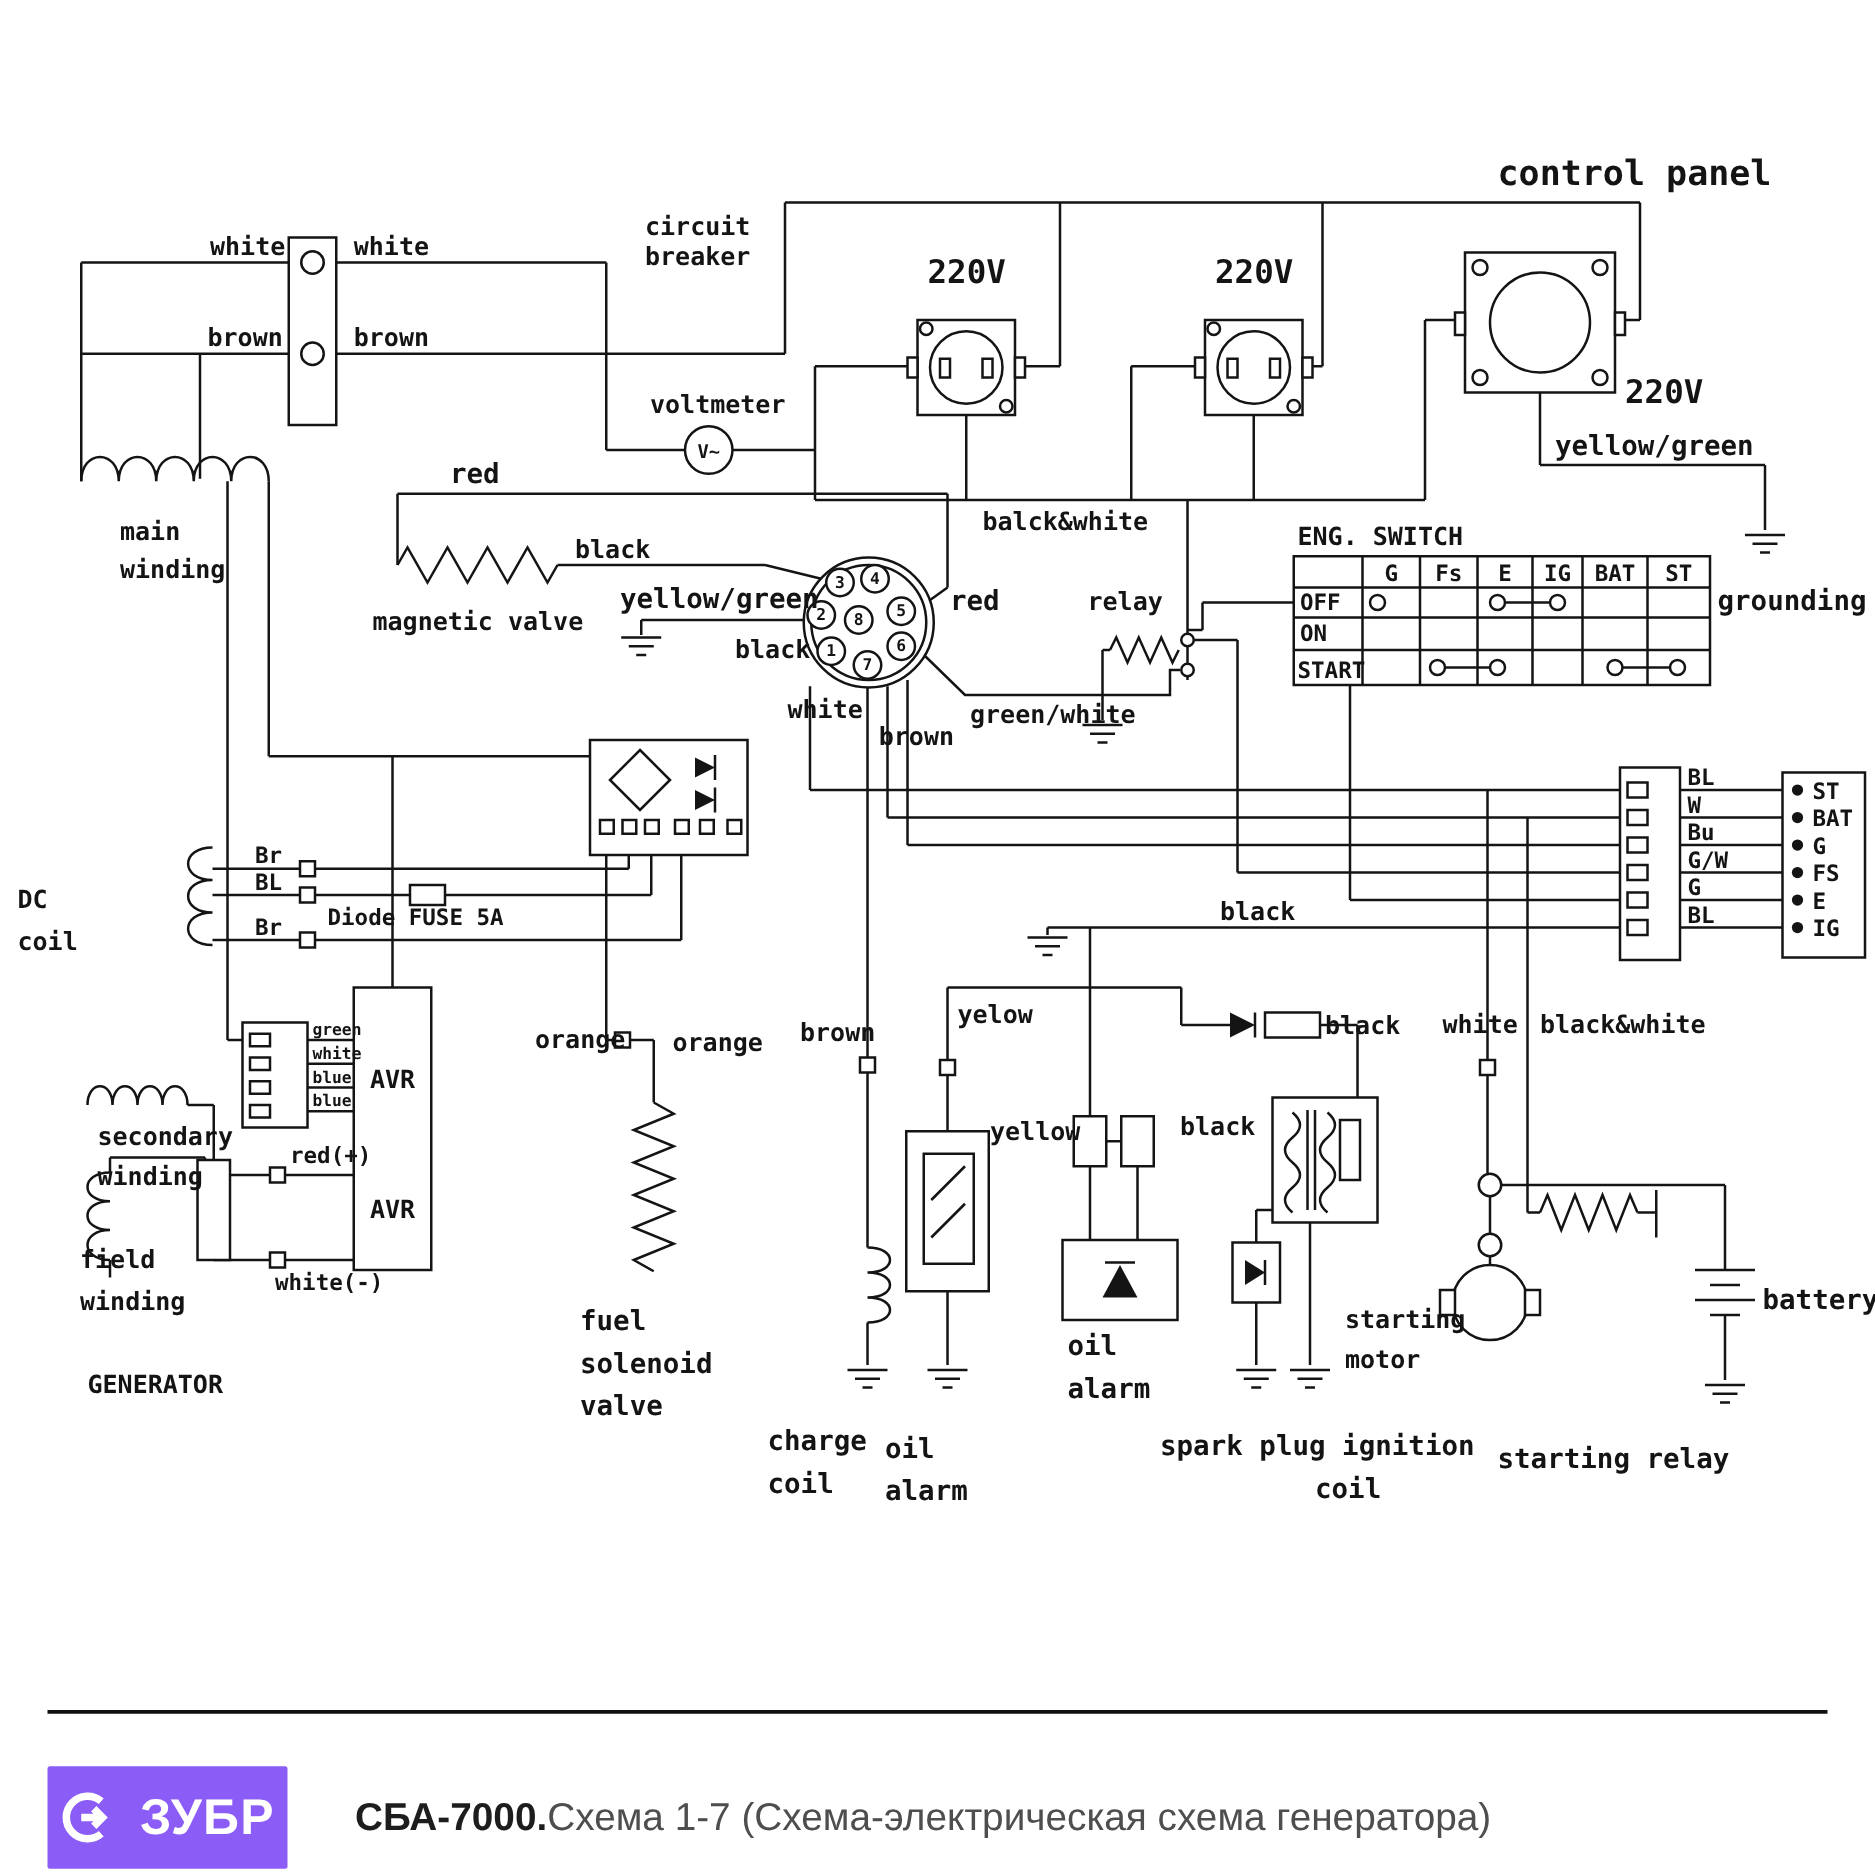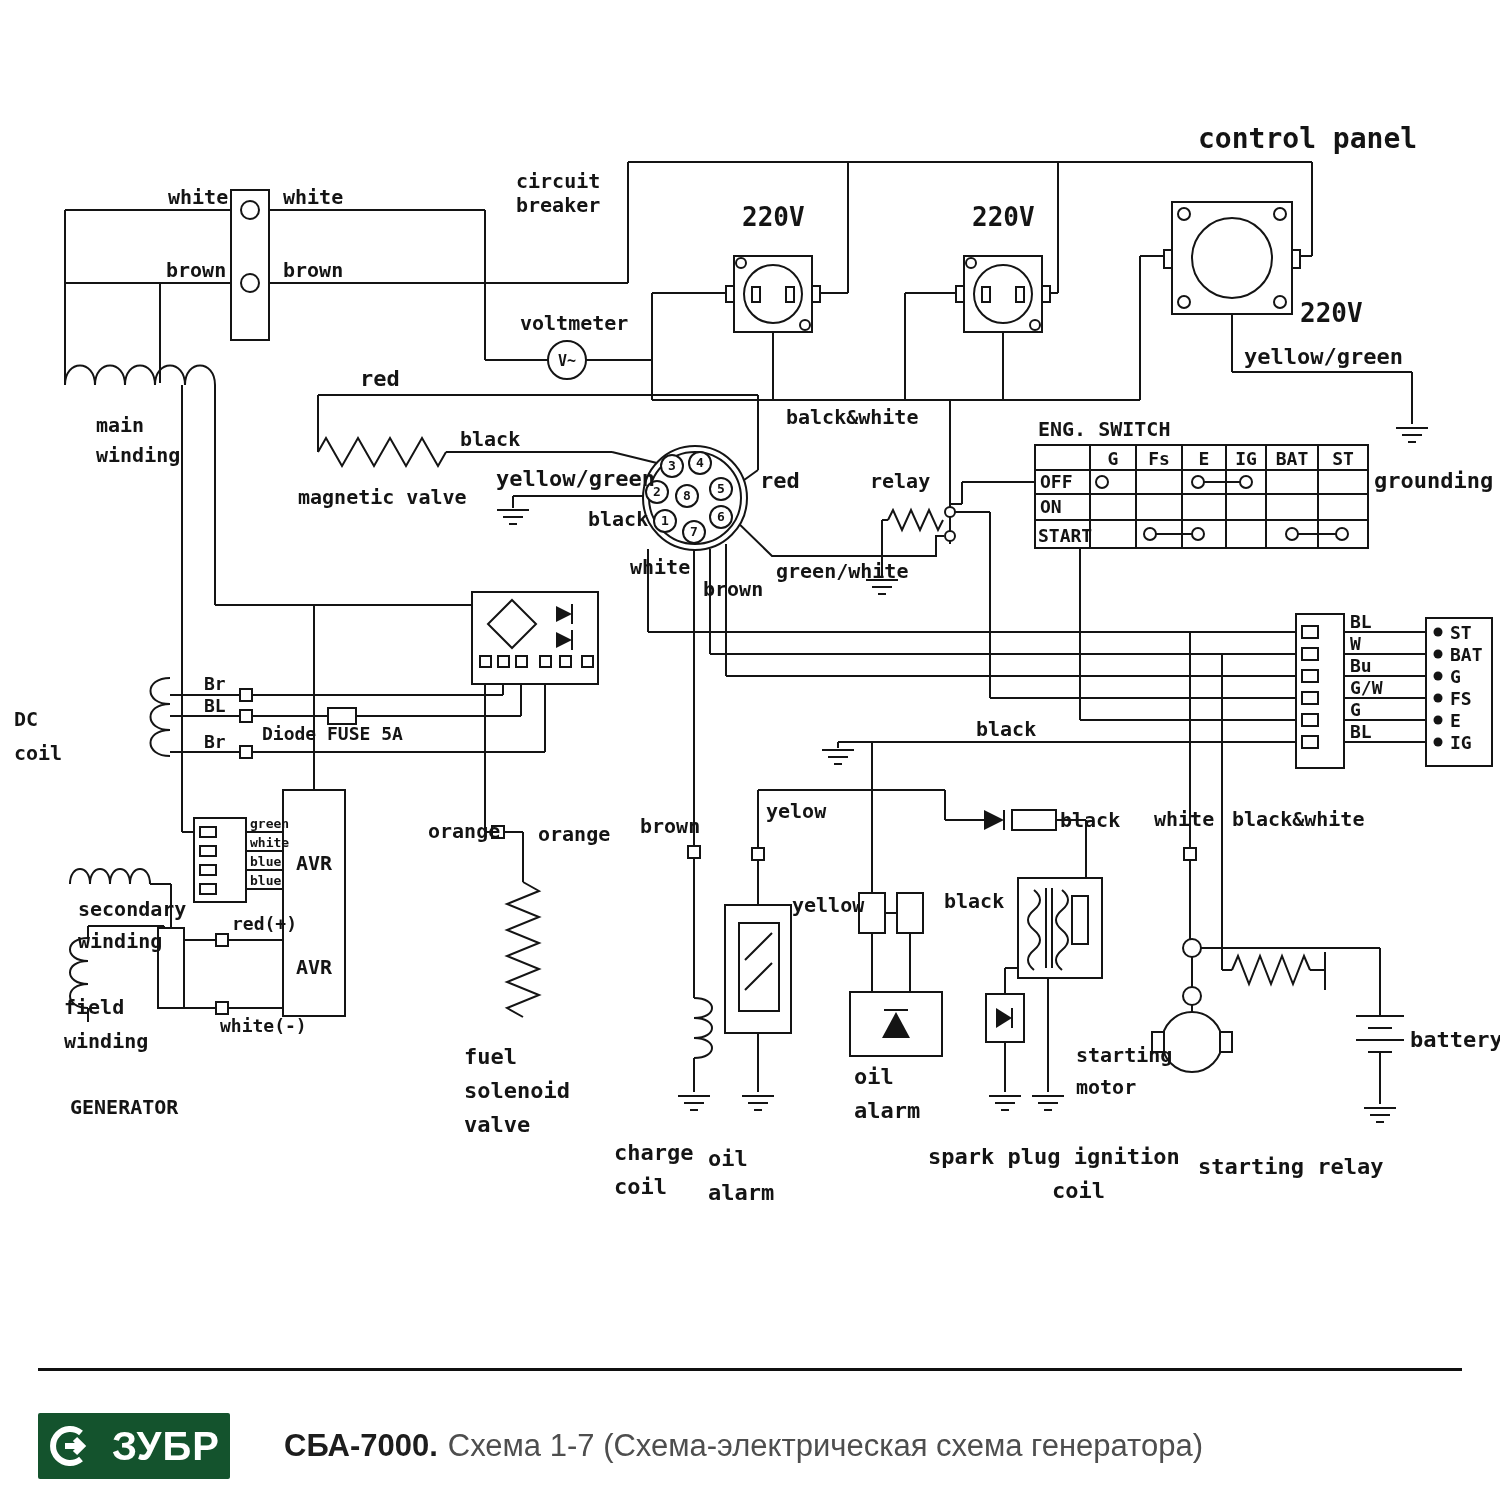--- a/index.html
+++ b/index.html
@@ -8,26 +8,26 @@
   svg .w{stroke:#141414;stroke-width:2;fill:none;}
   svg .wf{stroke:#141414;stroke-width:2;fill:#ffffff;}
   svg .fill{fill:#141414;stroke:none;}
   svg text{font-family:"DejaVu Sans Mono",monospace;font-weight:bold;fill:#141414;}
   .t13{font-size:13px}.t15{font-size:15px}.t18{font-size:18px}.t20{font-size:20px}
   .t22{font-size:22px}.t26{font-size:26px}.t28{font-size:28px}
   .mid{text-anchor:middle}
   .footer{position:absolute;left:38px;right:38px;top:1368px;}
   .footer-rule{border-top:3px solid #101010;}
   .footer-row{display:flex;align-items:center;gap:54px;margin-top:42px;}
-  .logo-box{width:192px;height:66px;background:#14532d;border-radius:2px;
+  .logo-box{width:192px;height:82px;background:#8b5cf6;border-radius:2px;
             display:flex;align-items:center;justify-content:center;gap:20px;flex:0 0 auto;}
   .logo-text{color:#ffffff;font-weight:bold;font-size:40px;letter-spacing:1px;
              font-family:"Liberation Sans",sans-serif;}
   .footer-caption{font-family:"Liberation Sans",sans-serif;font-size:31px;color:#4e4e4e;}
-  .footer-caption .model{font-weight:bold;color:#1d1d1d;margin-right:10px;}
+  .footer-caption .model{font-weight:bold;color:#1d1d1d;}
 </style>
 </head>
 <body>
 
 <svg class="diagram" width="1500" height="1370" viewBox="0 0 1500 1370" xmlns="http://www.w3.org/2000/svg">
   <defs>
     <g id="gnd">
         <path class="w" d="M-16 0H16 M-10 7H10 M-4 14H4"></path>
       </g>
   </defs>

